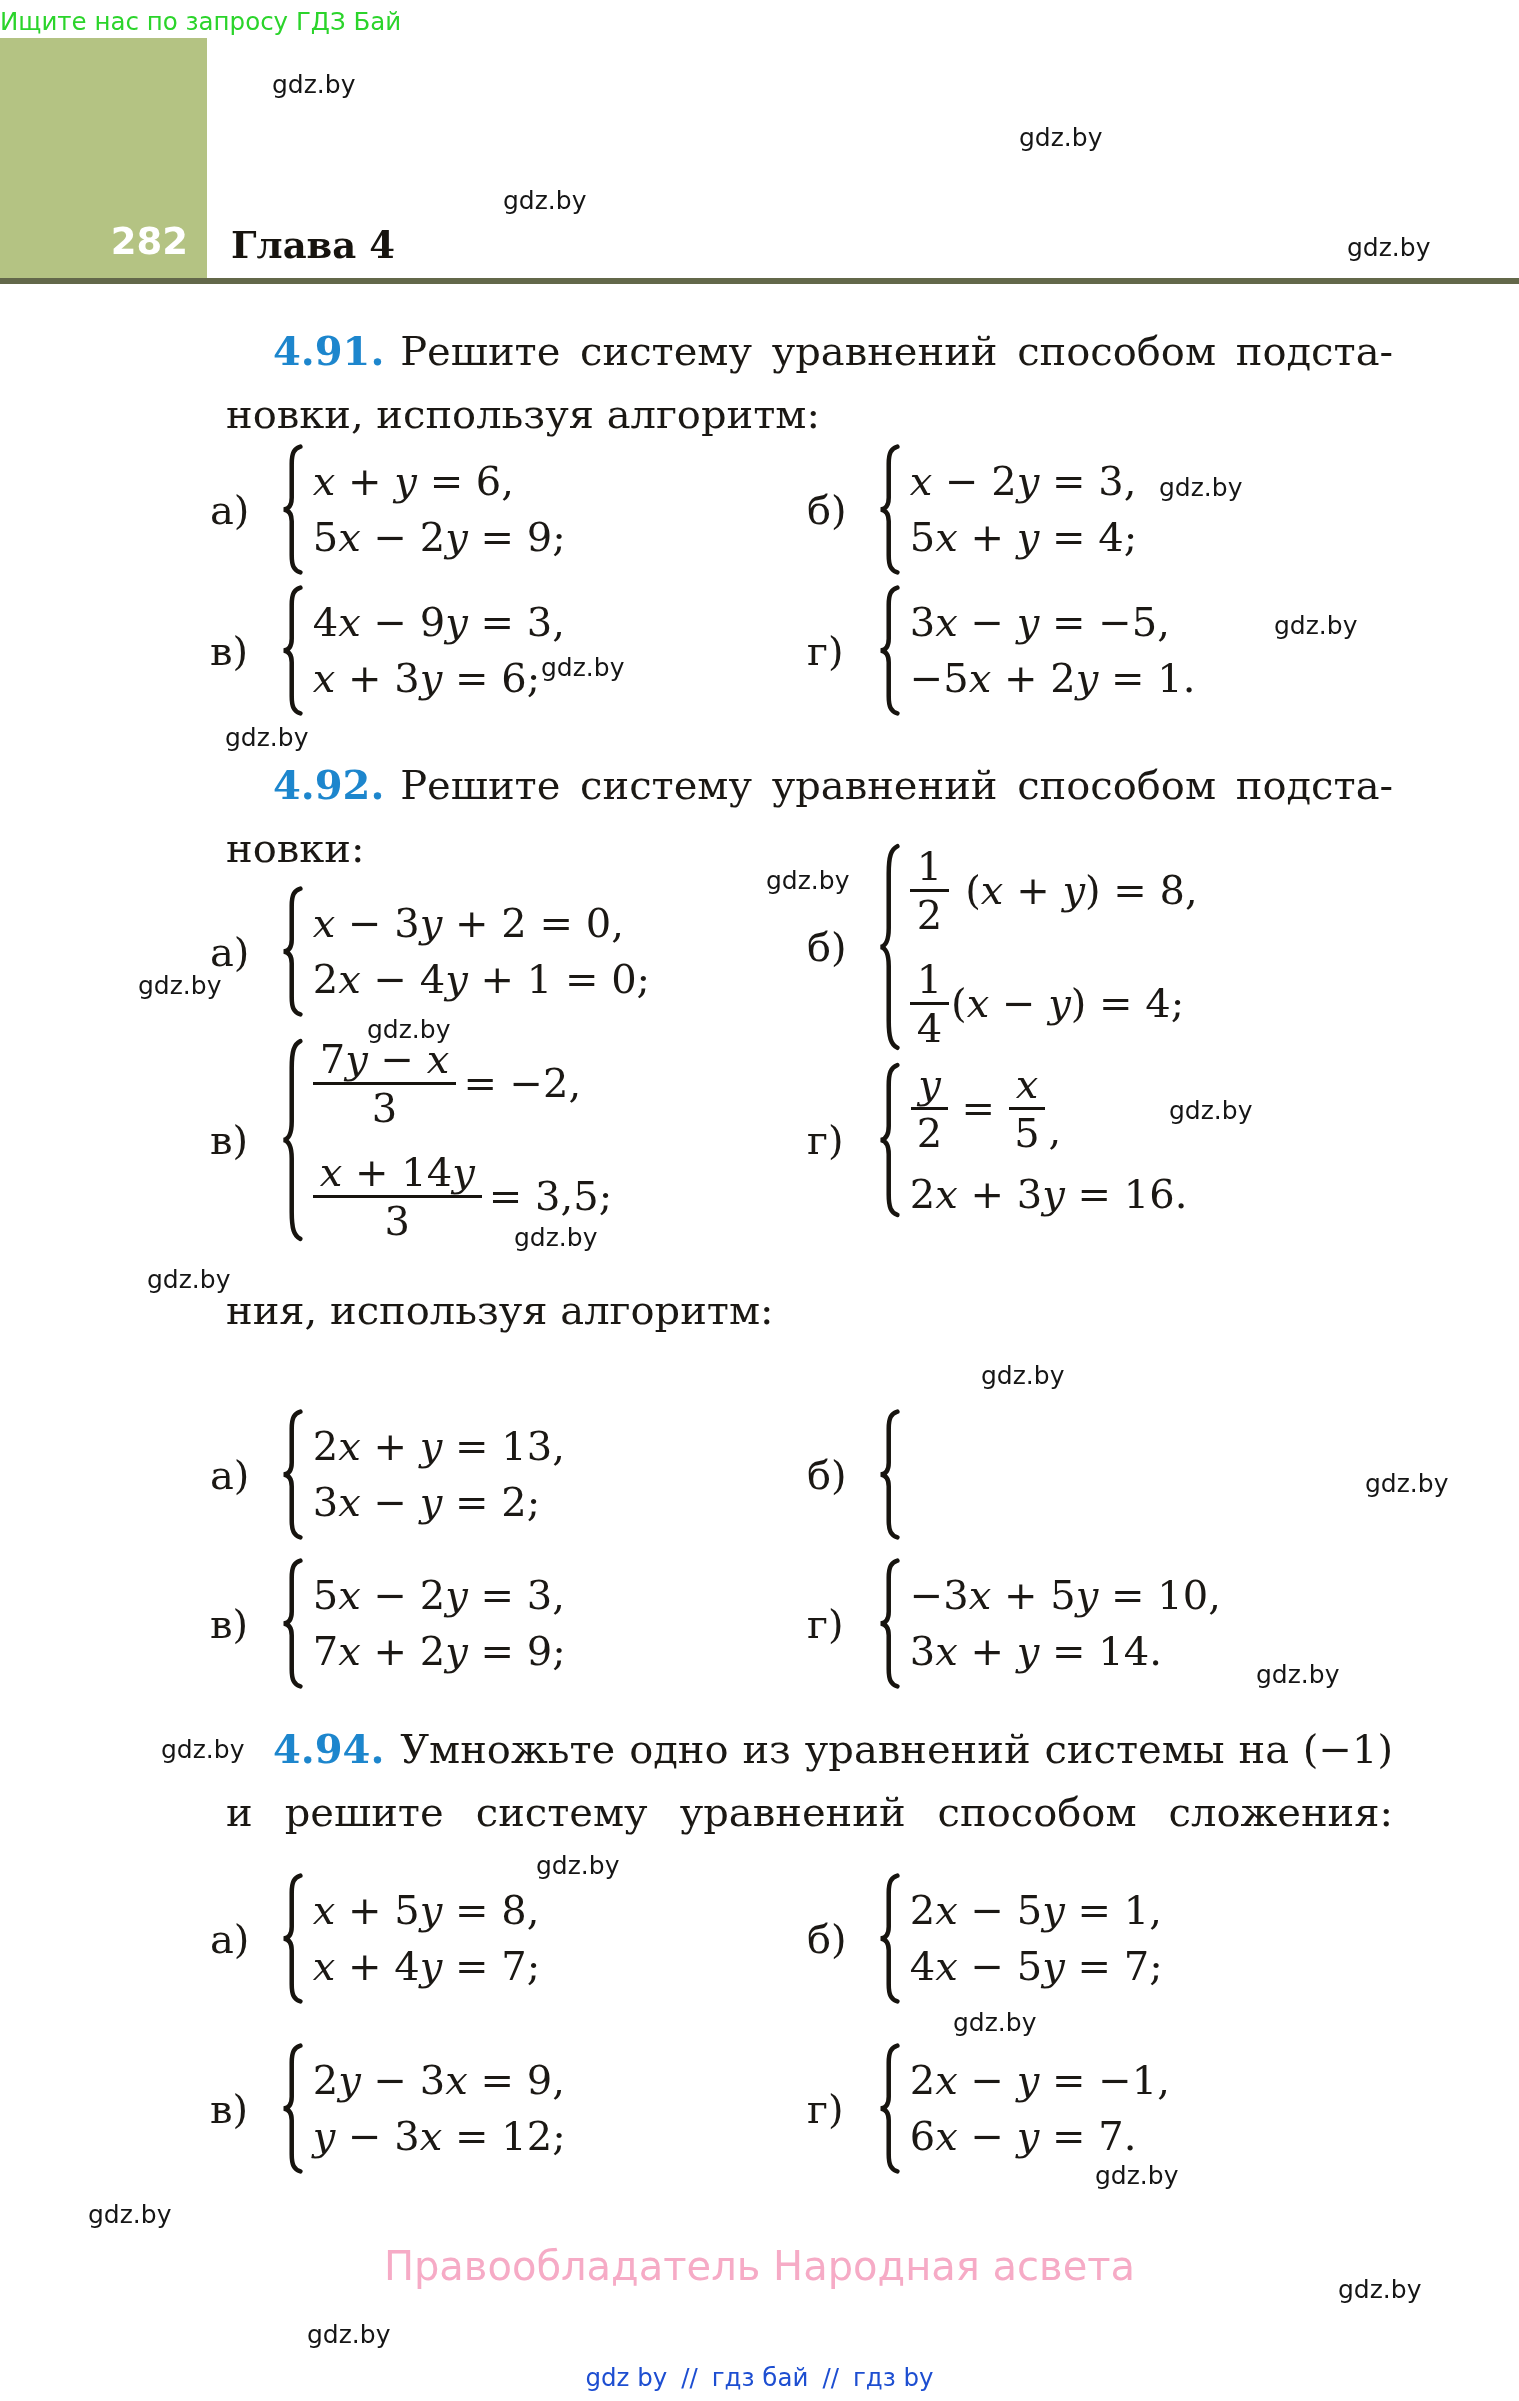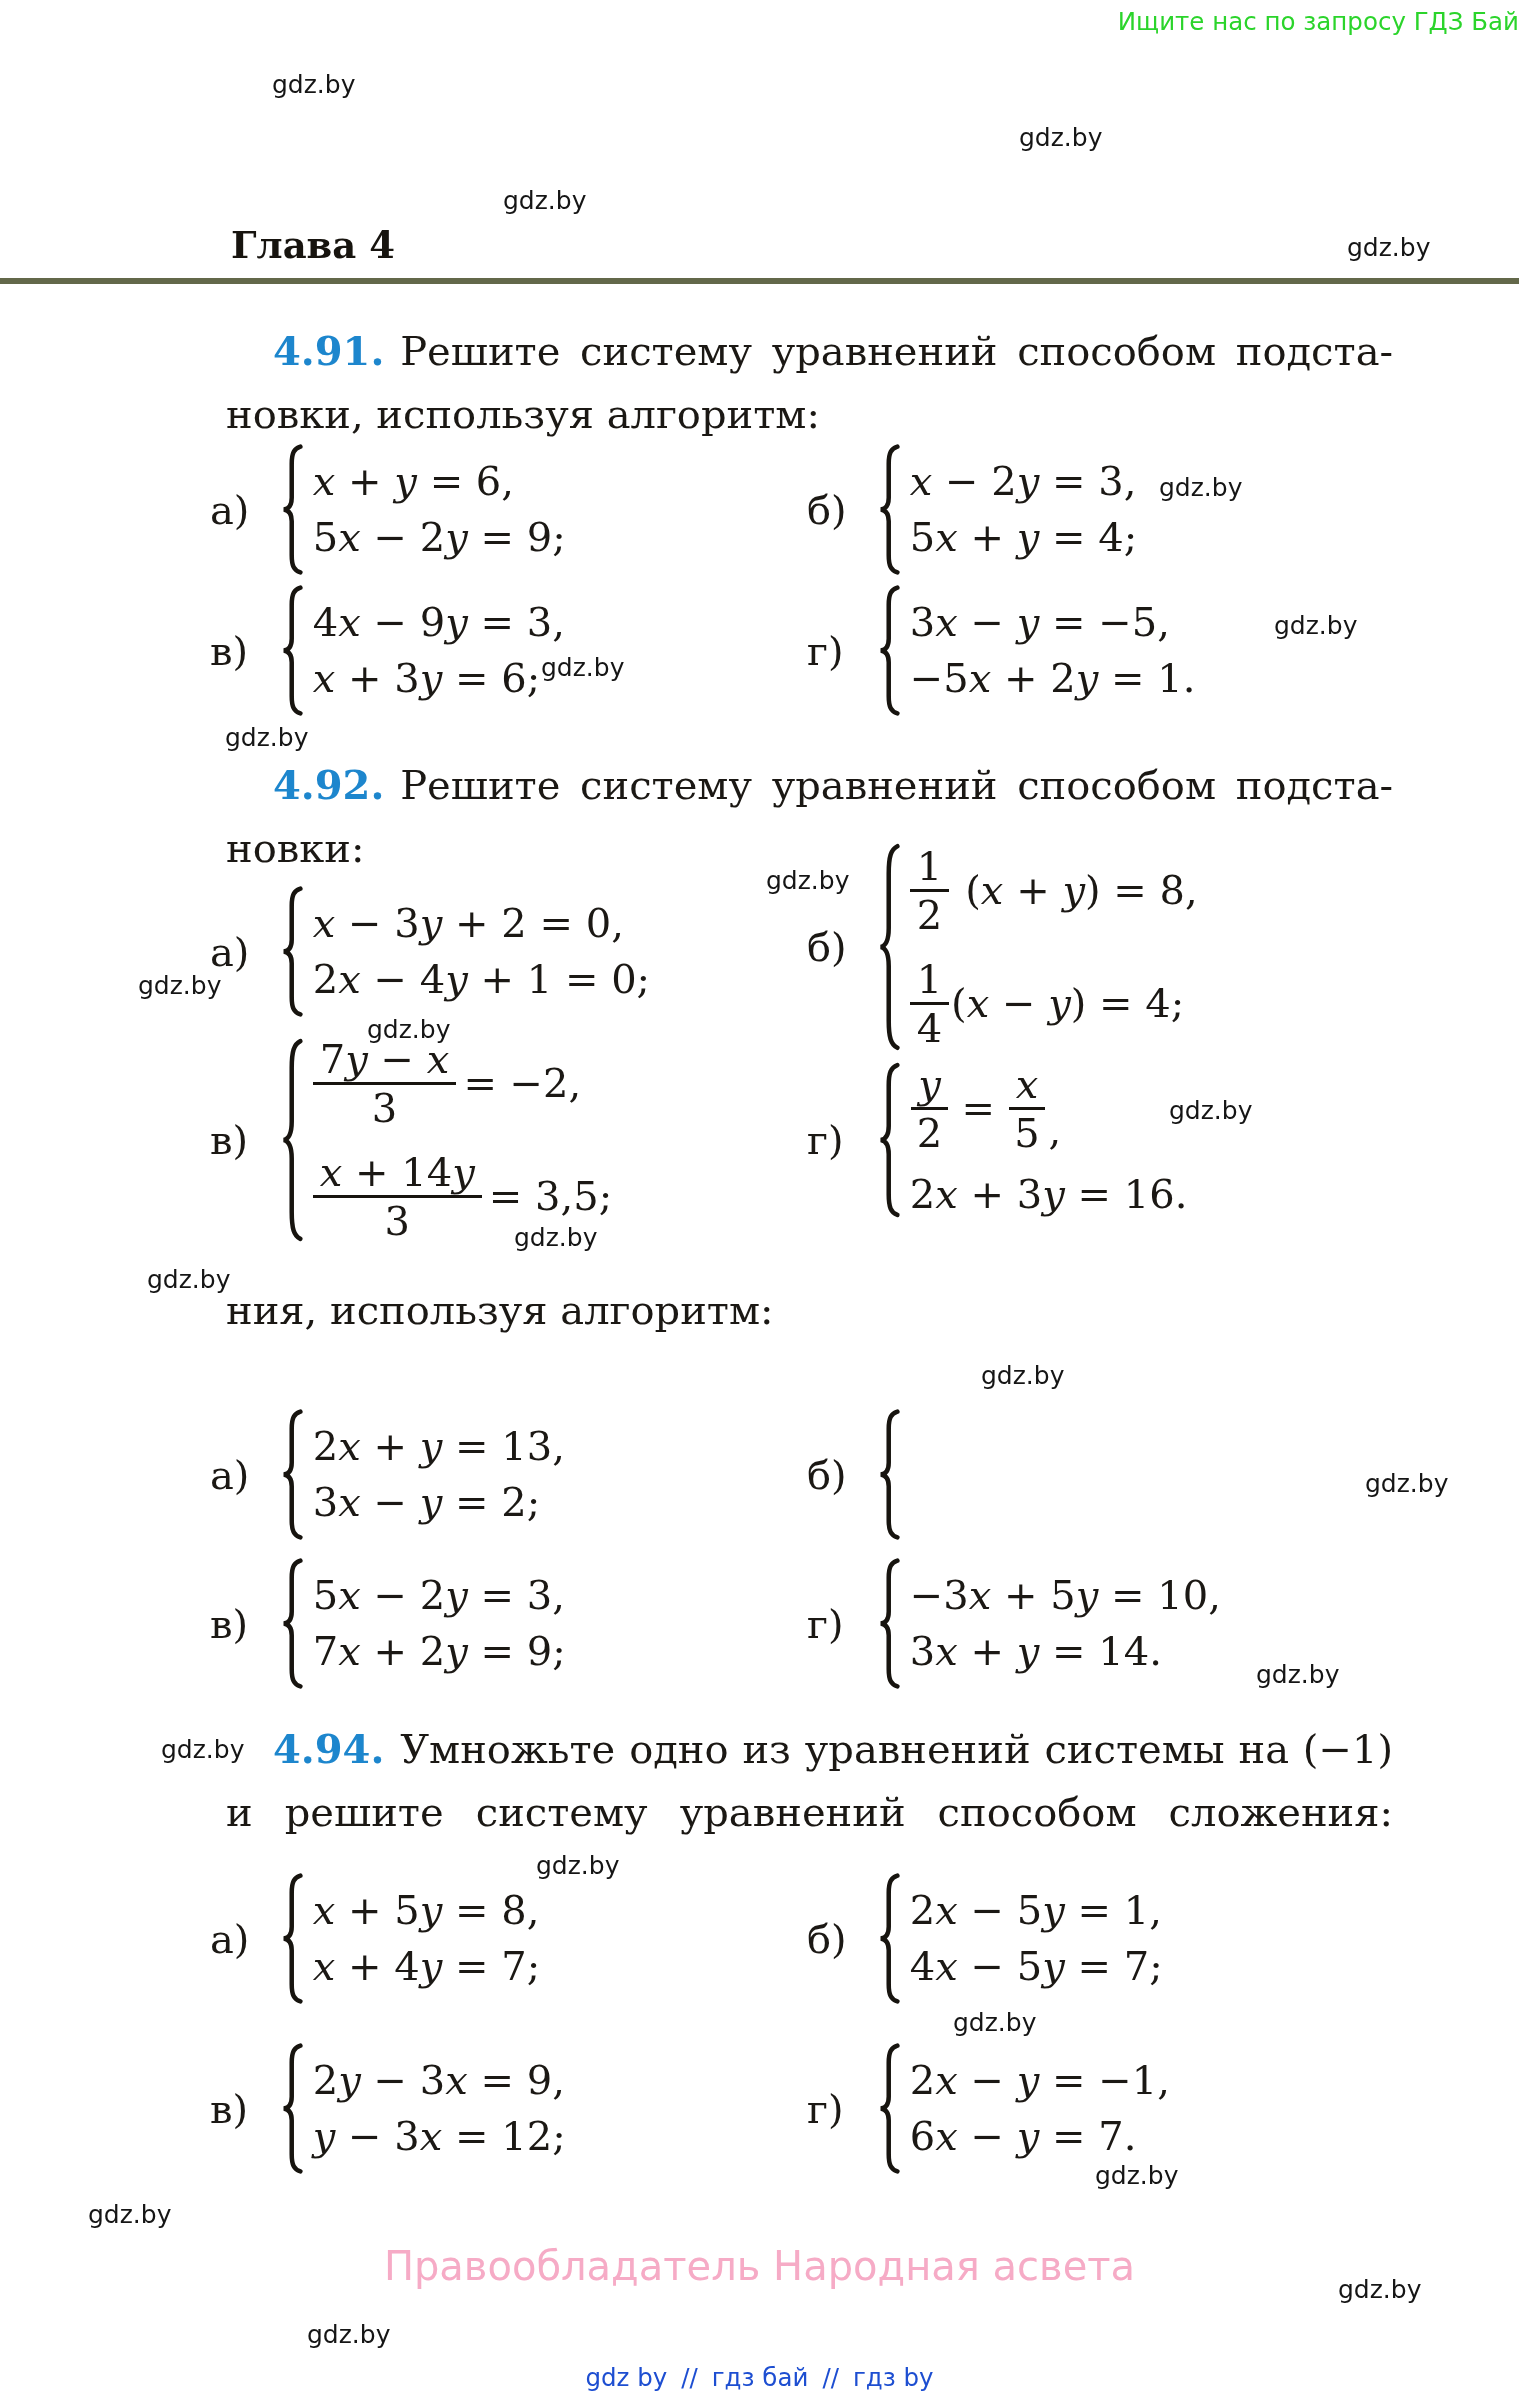--- a/index.html
+++ b/index.html
@@ -1,20 +1,20 @@
 <!DOCTYPE html>
 <html style="font-size:14px"><head>
 <meta charset="utf-8">
 <style>
   html,body { margin:0; padding:0; background:#ffffff; }
   .page { position:relative; width:1519px; height:2401px; background:#ffffff;
           overflow:hidden; font-family:"DejaVu Serif", serif; color:#1b1814; }
 
   
-  .banner { position:absolute; top:7px; left:0; right:0; text-align:right;
+  .banner { position:absolute; top:7px; left:0; right:0; text-align:left;
             font:400 24.5px "DejaVu Sans", sans-serif; color:#2bd42b; }
 
   
   .pagenum-box { position:absolute; left:0; top:38px; width:207px; height:242px;
                  background:#b4c383; }
   .pagenum { position:absolute; right:19px; bottom:17.5px;
              font:bold 37px "DejaVu Sans", sans-serif; color:#ffffff; }
   .chapter { position:absolute; left:231px; top:224px;
              font:bold 37px/43px "DejaVu Serif", serif; color:#17140f; }
   .header-rule { position:absolute; left:0; top:278px; width:1519px; height:6.1px;
@@ -62,20 +62,23 @@
 <div class="page">
 
   <svg width="0" height="0" style="position:absolute">
     <defs>
       <path id="bracep" d="M31 4 C22 7 19 14 19 30 L19 82 C19 93 15 99 8 100 C15 101 19 107 19 118 L19 170 C19 186 22 193 31 196" fill="none" stroke="#17140f" stroke-width="4.5" stroke-linecap="round" vector-effect="non-scaling-stroke"></path>
     </defs>
   </svg>
 
   <div class="banner">Ищите нас по запросу ГДЗ Бай</div>
 
+  <div class="pagenum-box">
+    <span class="pagenum">282</span>
+  </div>
   <div class="chapter">Глава 4</div>
   <div class="header-rule"></div>
 
   <div class="stmt" style="top:319px">
     <div class="stmt-line first jlast"><span class="pnum">4.91.</span><span>Решите систему уравнений способом подста-</span></div>
     <div class="stmt-line"><span>новки, используя алгоритм:</span></div>
   </div>
 
   <div class="system" style="left:210px;top:444px;height:131px">
     <span class="sys-label">а)</span>

